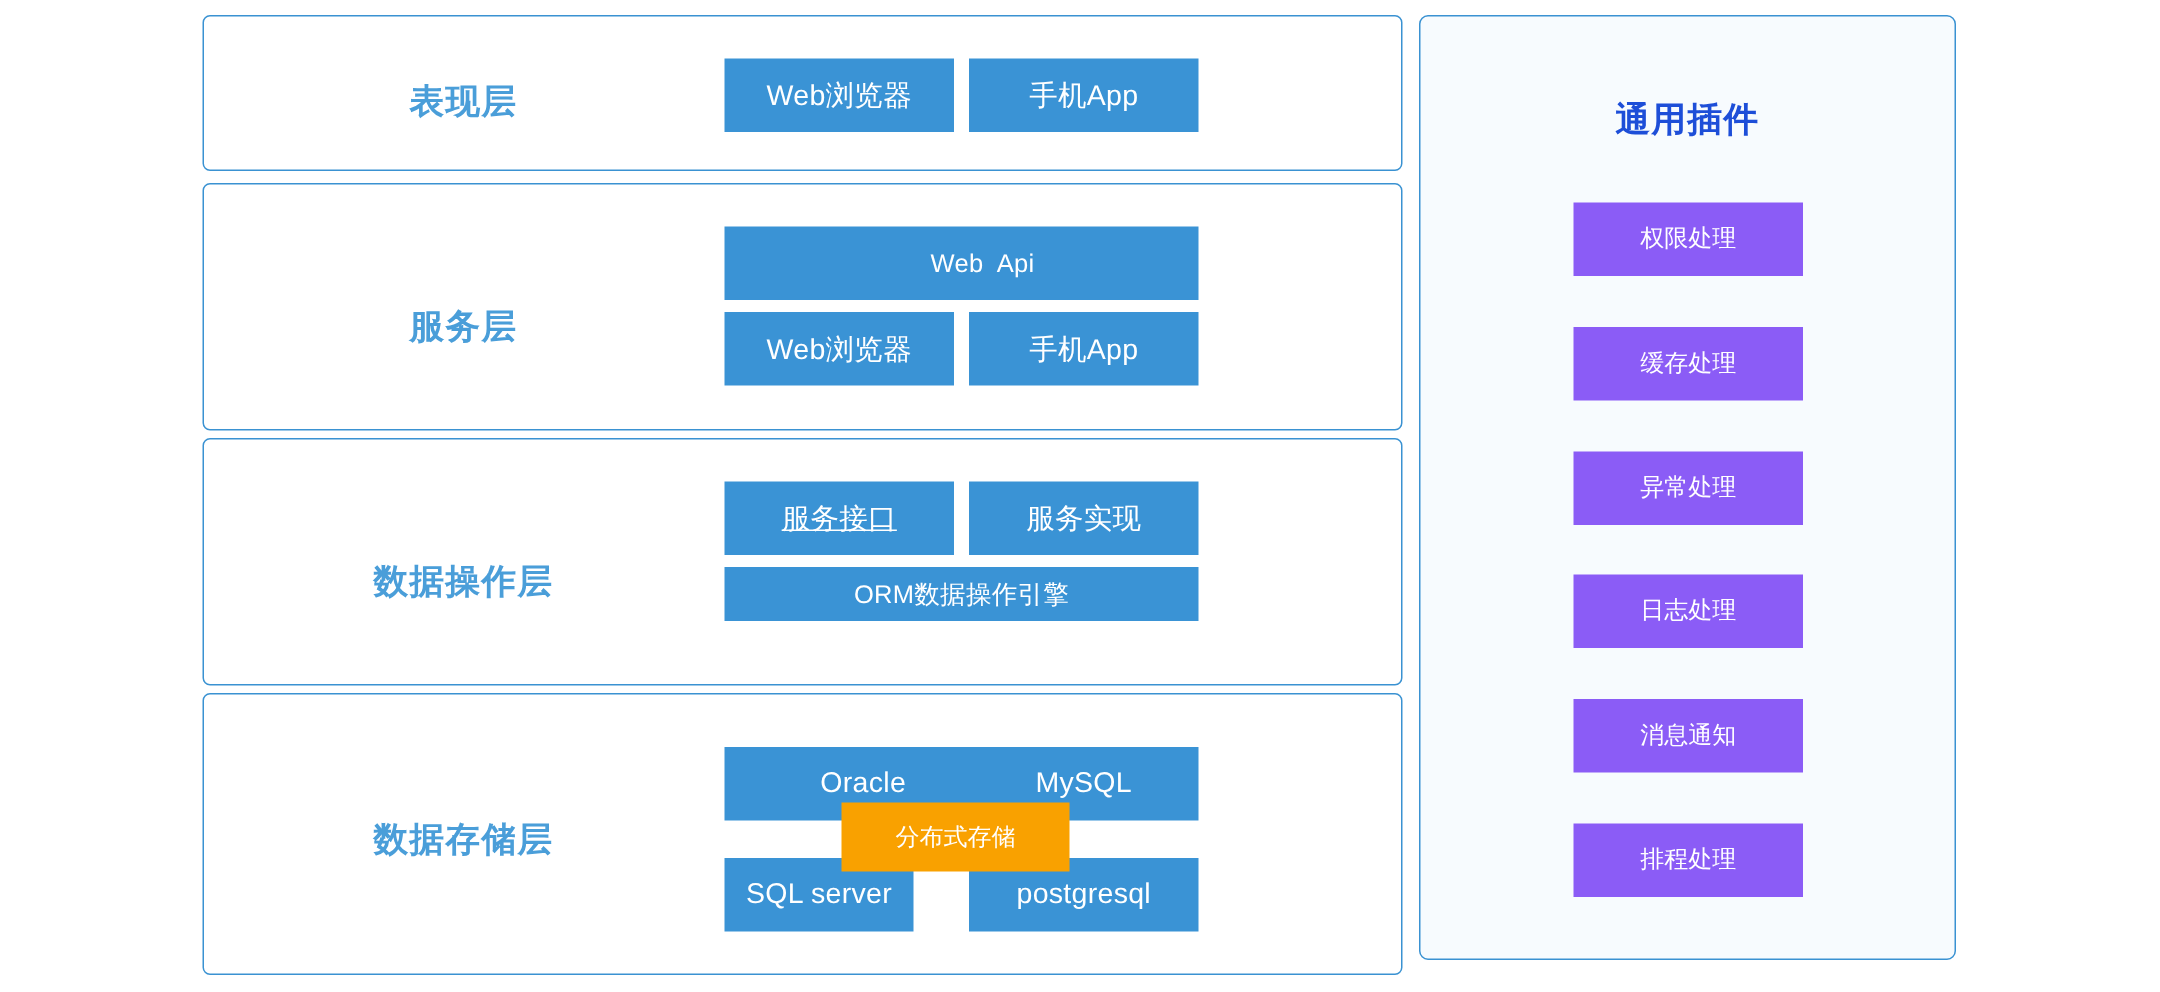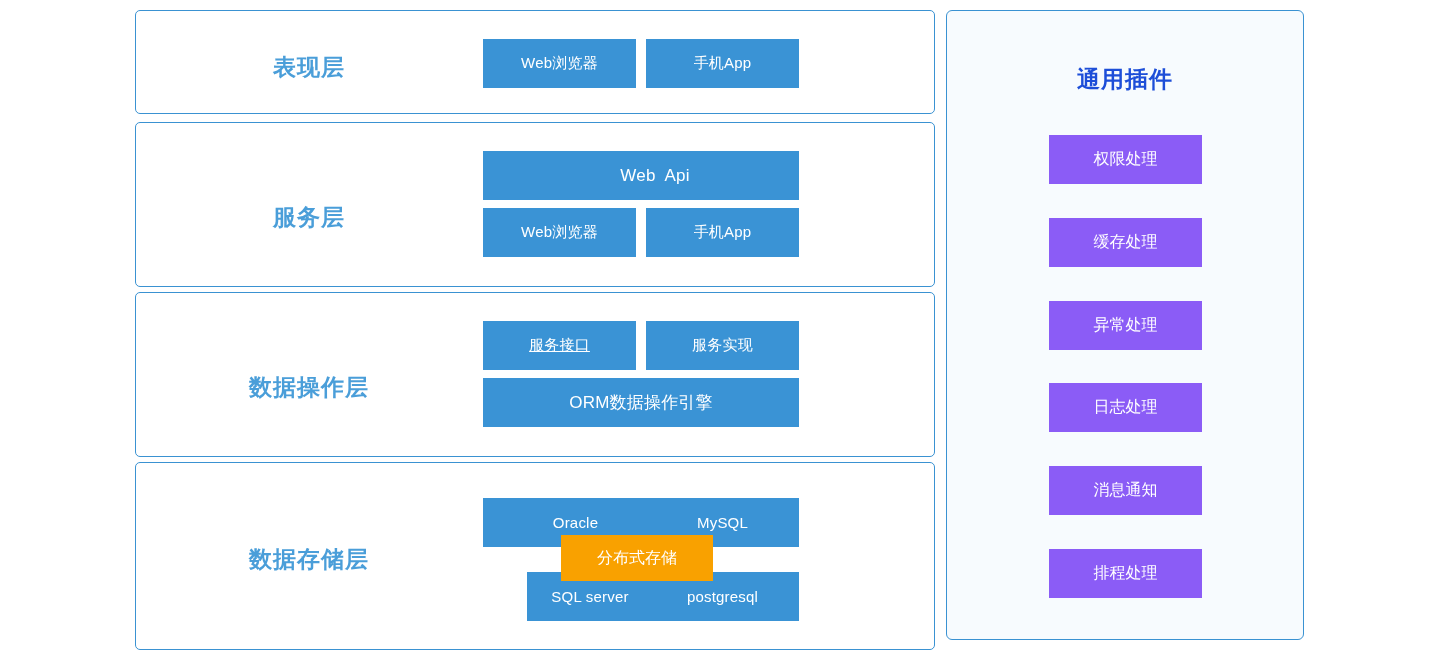--- a/index.html
+++ b/index.html
@@ -55,21 +55,21 @@
 
   
   .node {
     position: absolute;
     box-sizing: border-box;
     background: #3a93d5;
     color: #ffffff;
     display: flex;
     align-items: center;
     justify-content: center;
-    font-size: 15px;
+    font-size: 19px;
     font-weight: normal;
     white-space: pre;
     letter-spacing: 0.2px;
   }
 
   .node.wide { font-size: 17px; }
 
   
   .node-accent {
     position: absolute;
@@ -141,28 +141,28 @@
       <div class="layer-title" style="top:79px;">服务层</div>
       <div class="node wide" style="left:347px; top:28px; width:316px; height:49px;padding-left:28px;">Web  Api</div>
       <div class="node" style="left:347px; top:85px; width:153px; height:49px;">Web浏览器</div>
       <div class="node" style="left:510px; top:85px; width:153px; height:49px;">手机App</div>
     </div>
 
     <div class="layer-card" style="top:282px; width:800px; height:165px;">
       <div class="layer-title" style="top:79px;">数据操作层</div>
       <div class="node" style="left:347px; top:28px; width:153px; height:49px;text-decoration:underline;">服务接口</div>
       <div class="node" style="left:510px; top:28px; width:153px; height:49px;">服务实现</div>
-      <div class="node wide" style="left:347px; top:85px; width:316px; height:49px;">ORM数据操作引擎</div>
+      <div class="node wide" style="left:347px; top:85px; width:316px; height:36px;">ORM数据操作引擎</div>
     </div>
 
     <div class="layer-card" style="top:452px; width:800px; height:188px;">
       <div class="layer-title" style="top:81px;">数据存储层</div>
       <div class="node" style="left:347px; top:35px; width:185px; height:49px;">Oracle</div>
       <div class="node" style="left:510px; top:35px; width:153px; height:49px;">MySQL</div>
-      <div class="node" style="left:347px; top:109px; width:126px; height:49px;margin-left:44px;">SQL server</div>
+      <div class="node" style="left:347px; top:109px; width:126px; height:49px;">SQL server</div>
       <div class="node" style="left:510px; top:109px; width:153px; height:49px;">postgresql</div>
       <div class="node-accent" style="left:425px; top:72px; width:152px; height:46px;">分布式存储</div>
     </div>
 
   </div>
 
   <div class="plugin-panel">
     <div class="plugin-panel-title">通用插件</div>
 
     <div class="plugin-node" style="top:124px;">权限处理</div>

